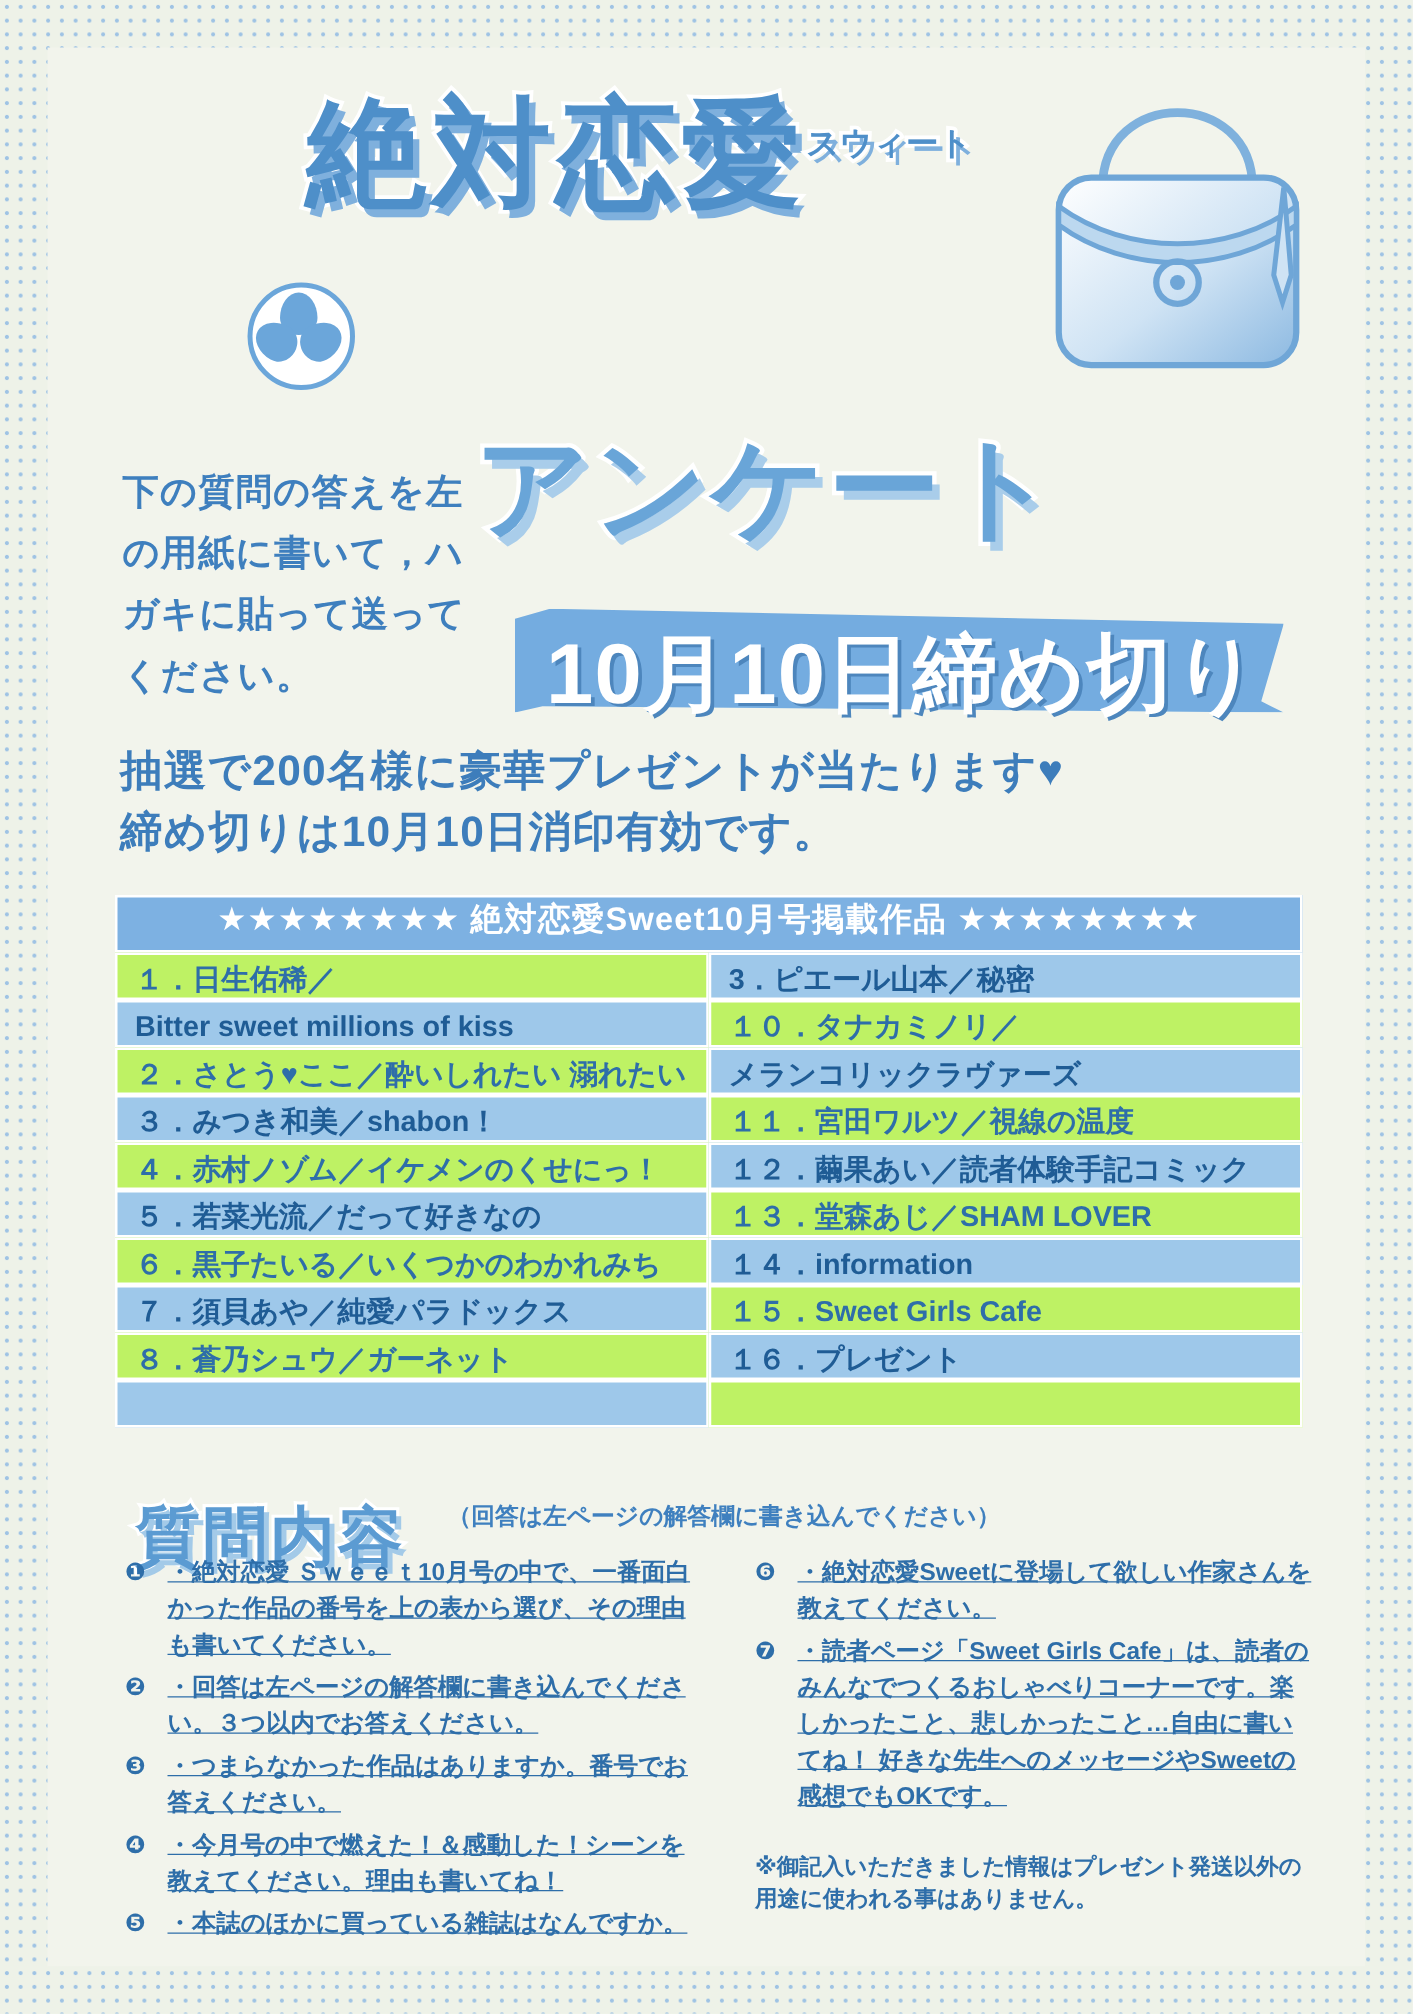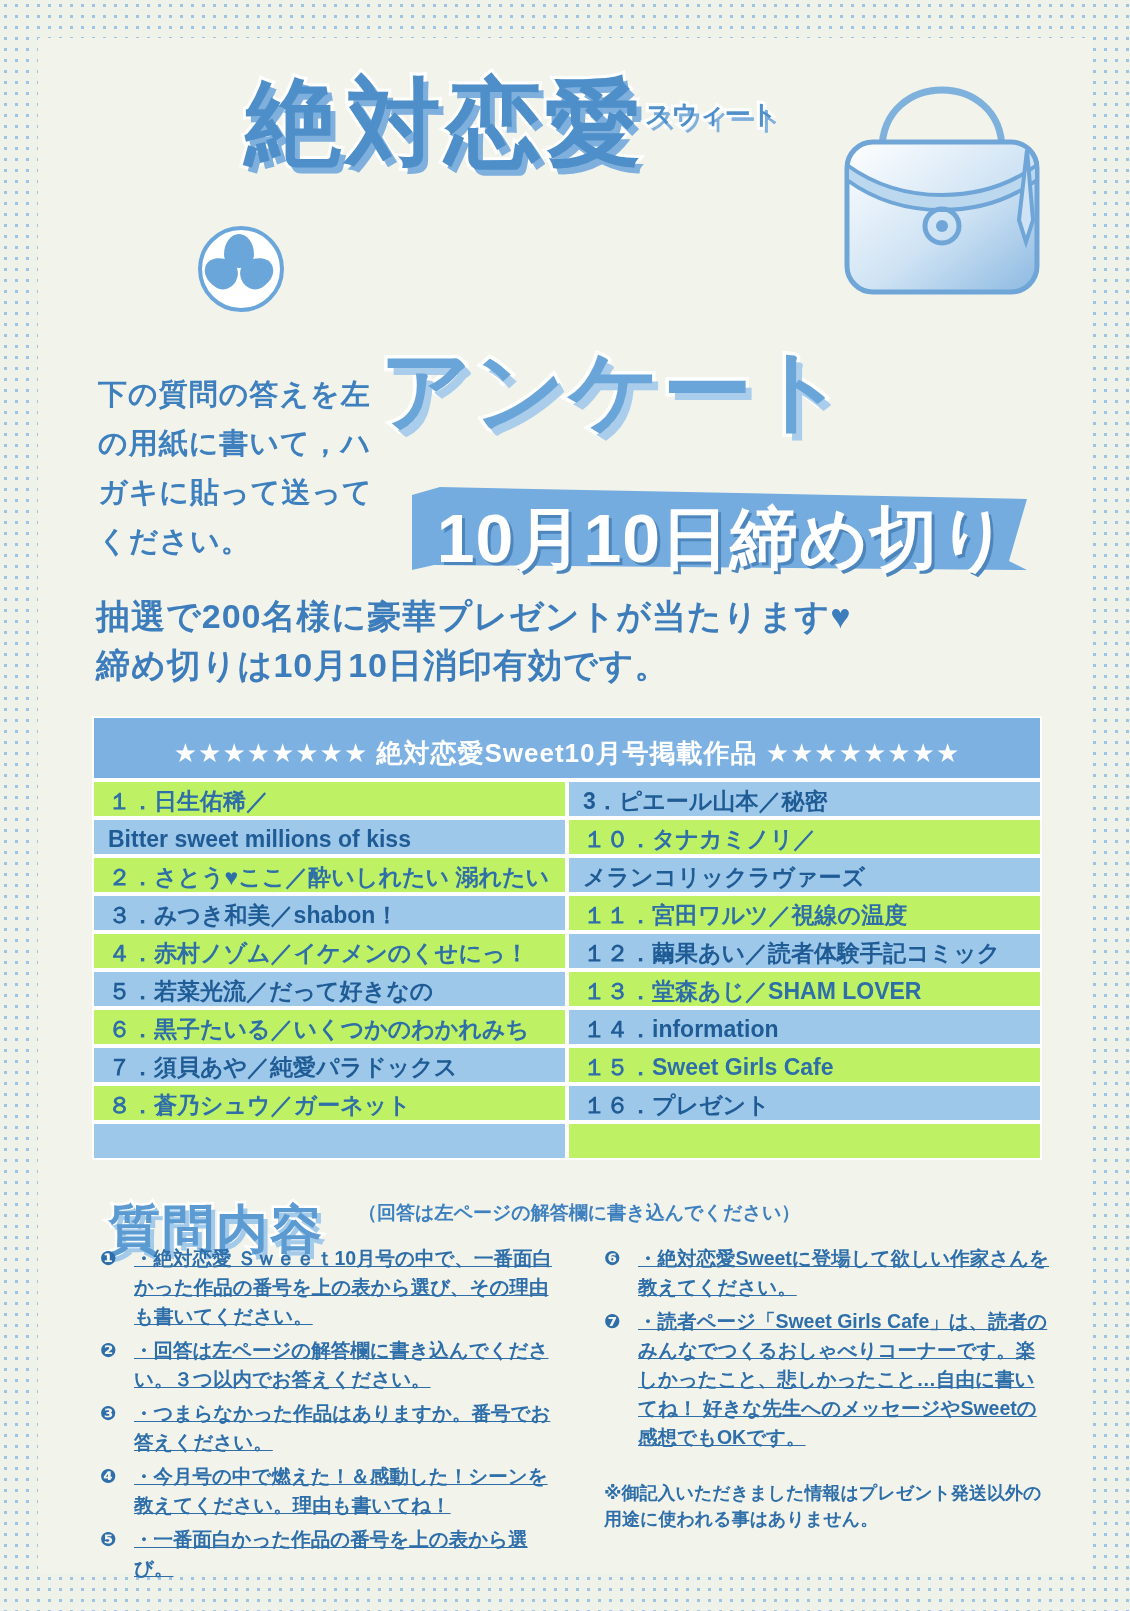--- a/index.html
+++ b/index.html
@@ -82,21 +82,21 @@
     font-size:68px;font-weight:bold;color:#ffffff;letter-spacing:1px;
     text-shadow:3px 3px 0 #4d86bd;
   }
   .note1{position:absolute;left:96px;top:594px;font-size:34px;font-weight:bold;color:#3d7dbb;letter-spacing:1px;}
   .note2{position:absolute;left:96px;top:643px;font-size:34px;font-weight:bold;color:#3d7dbb;letter-spacing:1px;}
 
   
   .tbl{position:absolute;left:92px;top:716px;width:950px;}
   .tbl-head{
     background:#7db1e2;color:#ffffff;font-size:26px;font-weight:bold;
-    text-align:center;padding:18px 0 7px;letter-spacing:1px;
+    text-align:center;padding:0 0 7px;letter-spacing:1px;
     border:2px solid #ffffff;
   }
   .tbl-body{display:flex;}
   .col{width:50%;}
   .cell{
     height:38px;line-height:38px;
     font-size:23px;font-weight:bold;color:#2e6ea9;
     padding-left:14px;
     border:2px solid #ffffff;
     background:#bef264;
@@ -218,21 +218,21 @@
     <div class="q-item">
       <span class="q-num">❸</span>
       <span class="q-text">・つまらなかった作品はありますか。番号でお答えください。</span>
     </div>
     <div class="q-item">
       <span class="q-num">❹</span>
       <span class="q-text">・今月号の中で燃えた！＆感動した！シーンを教えてください。理由も書いてね！</span>
     </div>
     <div class="q-item">
       <span class="q-num">❺</span>
-      <span class="q-text">・一番面白かった作品の番号を上の表から選び。</span>
+      <span class="q-text">・本誌のほかに買っている雑誌はなんですか。</span>
     </div>
   </div>
 
   <div class="q-col right">
     <div class="q-item">
       <span class="q-num">❻</span>
       <span class="q-text">・絶対恋愛Sweetに登場して欲しい作家さんを教えてください。</span>
     </div>
     <div class="q-item">
       <span class="q-num">❼</span>

